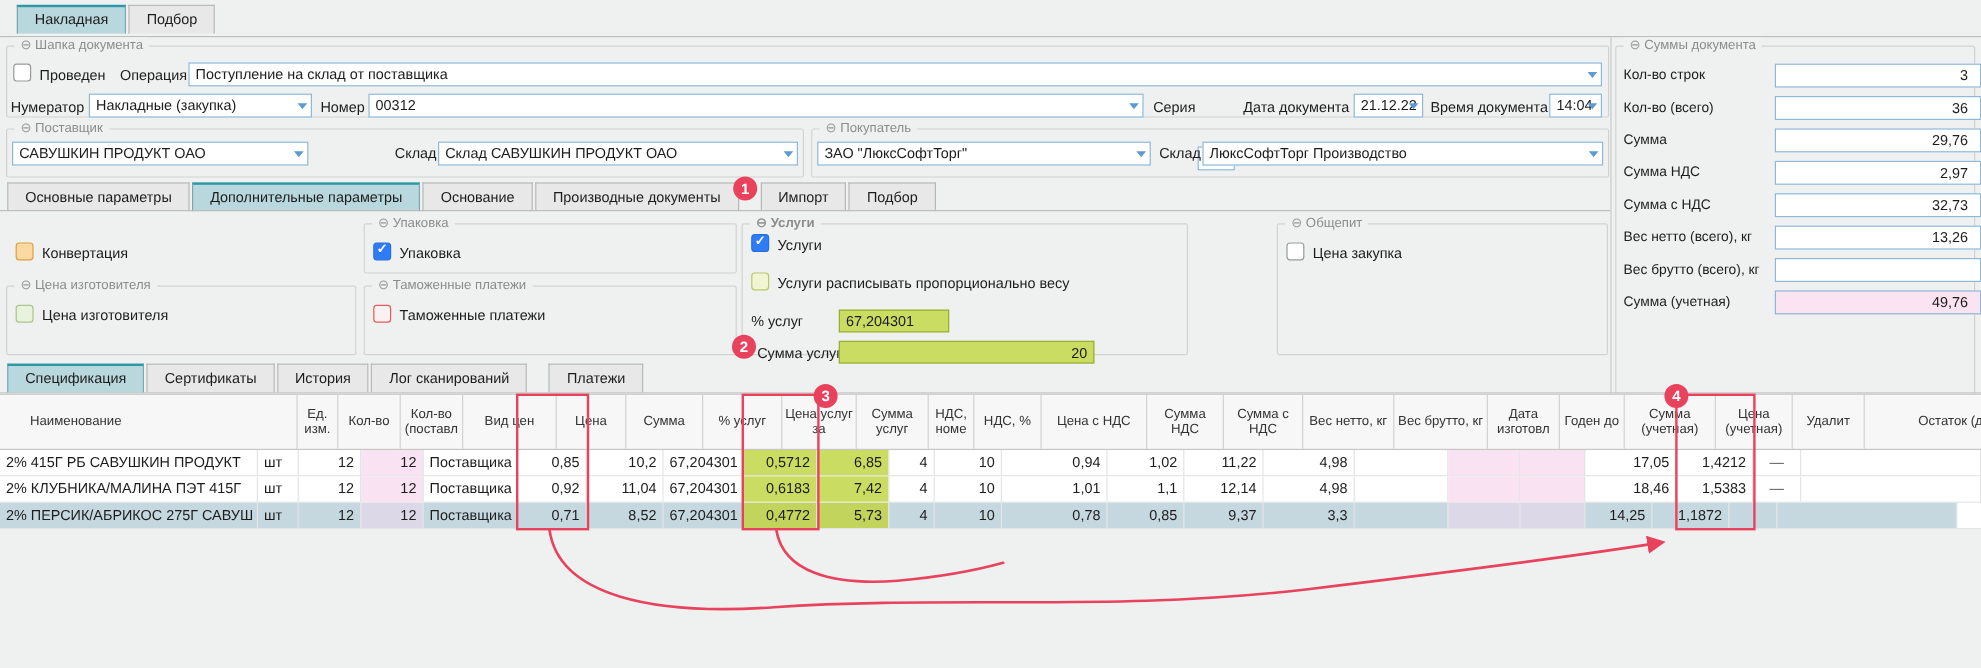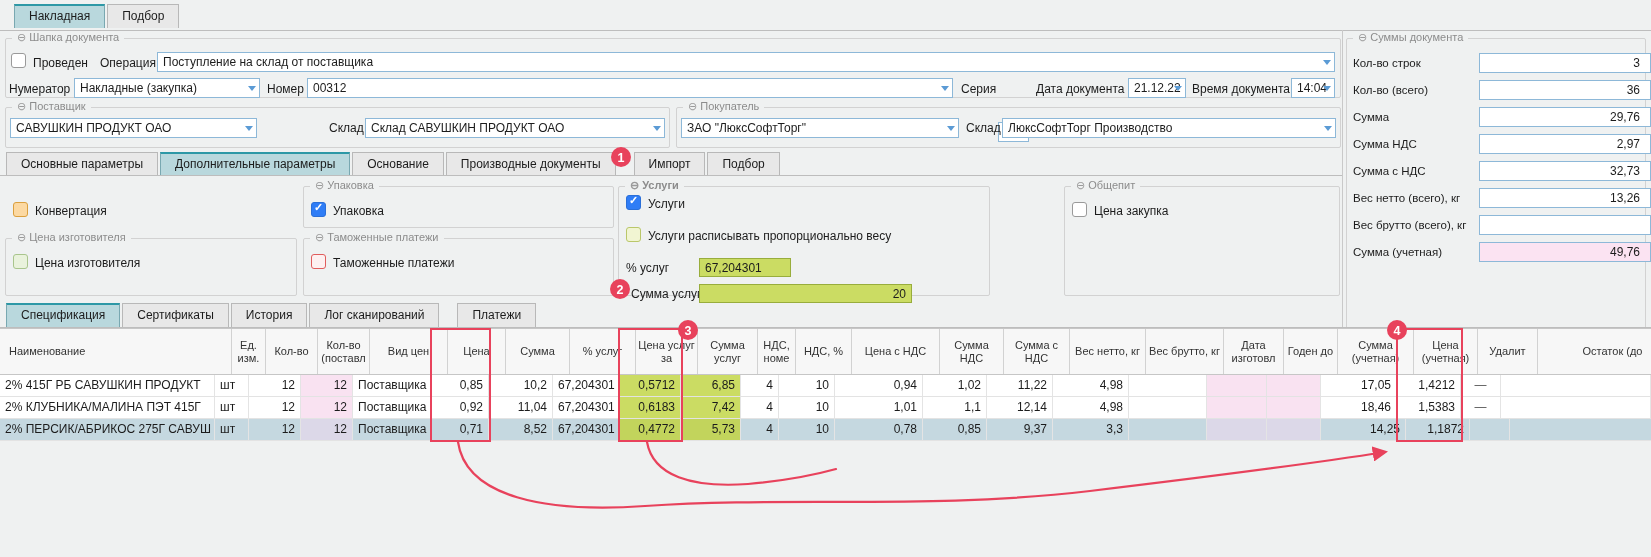--- a/index.html
+++ b/index.html
@@ -231,21 +231,21 @@
       <div class="tab active">Спецификация</div>
       <div class="tab">Сертификаты</div>
       <div class="tab">История</div>
       <div class="tab">Лог сканирований</div>
       <div class="tab gap">Платежи</div>
     </div>
   <div class="strip-line" style="left:0; top:327px; width:1651px;"></div>
 
   <div class="spec-table">
     <div class="thead">
-        <div class="th left" style="width: 232px;">Наименование</div>
+        <div class="th left" style="width: 232px; margin-left: 16px;">Наименование</div>
         <div class="th" style="width: 34px;">Ед. изм.</div>
         <div class="th" style="width: 52px;">Кол-во</div>
         <div class="th" style="width: 52px;">Кол-во (поставл</div>
         <div class="th" style="width: 78px;">Вид цен</div>
         <div class="th" style="width: 58px;">Цена</div>
         <div class="th" style="width: 64px;">Сумма</div>
         <div class="th" style="width: 66px;">% услуг</div>
         <div class="th" style="width: 62px;">Цена услуг за</div>
         <div class="th" style="width: 60px;">Сумма услуг</div>
         <div class="th" style="width: 38px;">НДС, номе</div>
@@ -326,21 +326,21 @@
           <div class="td r green" style="width: 60px;">5,73</div>
           <div class="td r" style="width: 38px;">4</div>
           <div class="td r" style="width: 56px;">10</div>
           <div class="td r" style="width: 88px;">0,78</div>
           <div class="td r" style="width: 64px;">0,85</div>
           <div class="td r" style="width: 66px;">9,37</div>
           <div class="td r" style="width: 76px;">3,3</div>
           <div class="td r" style="width: 78px;"></div>
           <div class="td c pink" style="width: 60px;"></div>
           <div class="td c pink" style="width: 54px;"></div>
-          <div class="td r" style="width: 85px;">14,25</div>
+          <div class="td r" style="width: 56px;">14,25</div>
           <div class="td r" style="width: 64px;">1,1872</div>
           <div class="td c" style="width: 40px;"></div>
           <div class="td" style="width: 150px;"></div>
         </div>
       </div>
   </div>
 
   <svg class="overlay-svg" width="1651" height="557" viewBox="0 0 1651 557">
     <defs>
       <marker id="arrowhead" viewBox="0 0 10 10" refX="8" refY="5" markerWidth="7" markerHeight="7" orient="auto-start-reverse">

